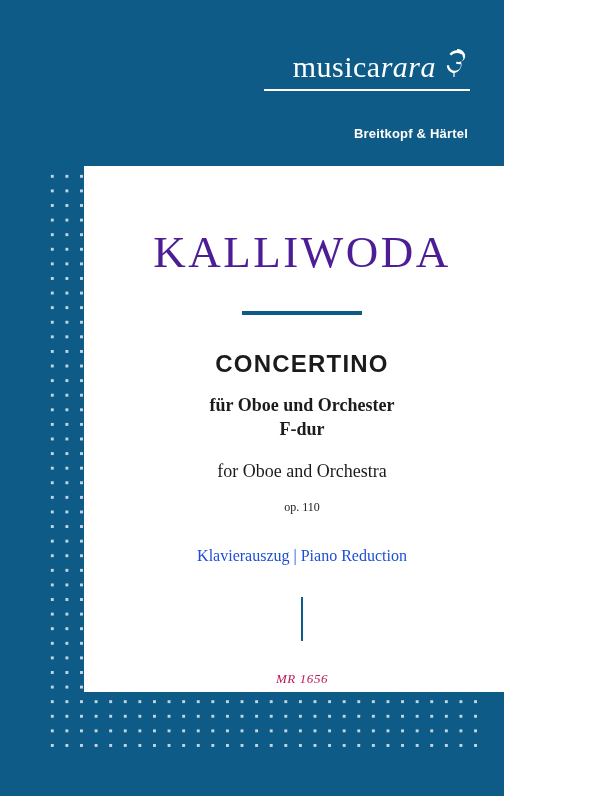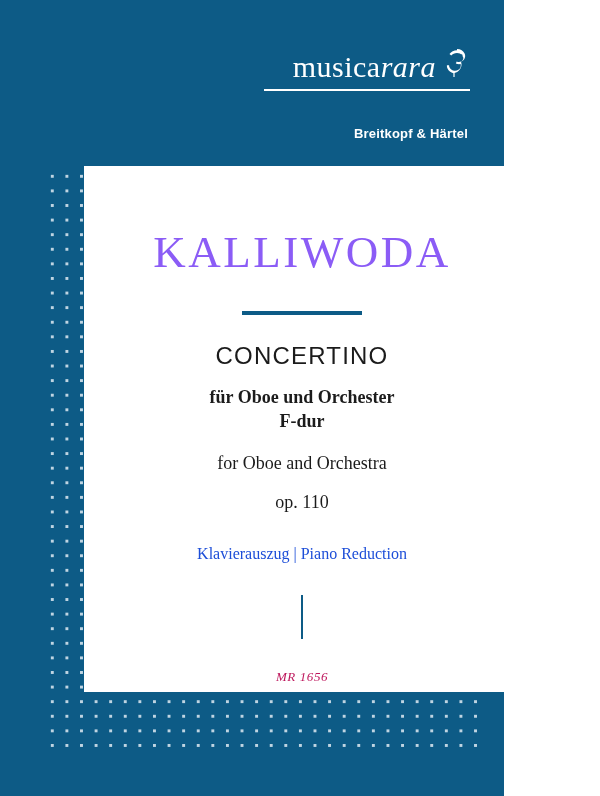--- a/index.html
+++ b/index.html
@@ -87,54 +87,54 @@
     background: #ffffff;
     color: #1b1b1b;
     text-align: center;
   }
 
   .composer {
     font-family: "Liberation Serif", serif;
     font-size: 45px;
     letter-spacing: 2.5px;
     margin-top: 60px;
-    color: #8b5cf6;
+    color: #4c1d95;
   }
 
   .divider {
     width: 120px;
     height: 4px;
     background: #0d5b86;
     margin: 33px auto 0;
   }
 
   .work-title {
     font-family: "Liberation Sans", sans-serif;
-    font-weight: normal;
+    font-weight: bold;
     font-size: 24px;
     letter-spacing: 1.2px;
-    margin-top: 27px;
+    margin-top: 35px;
   }
 
   .sub-de {
     font-family: "Liberation Serif", serif;
     font-size: 18px;
     line-height: 1.35;
     margin-top: 15px;
     font-weight: bold;
   }
   .sub-en {
     font-family: "Liberation Serif", serif;
     font-size: 18px;
     line-height: 1.35;
     margin-top: 17px;
   }
   .opus {
     font-family: "Liberation Serif", serif;
-    font-size: 18px;
+    font-size: 12px;
     margin-top: 17px;
   }
 
   .reduction {
     font-family: "Liberation Serif", serif;
     font-size: 16px;
     margin-top: 32px;
     color: #1d4ed8;
   }
 

